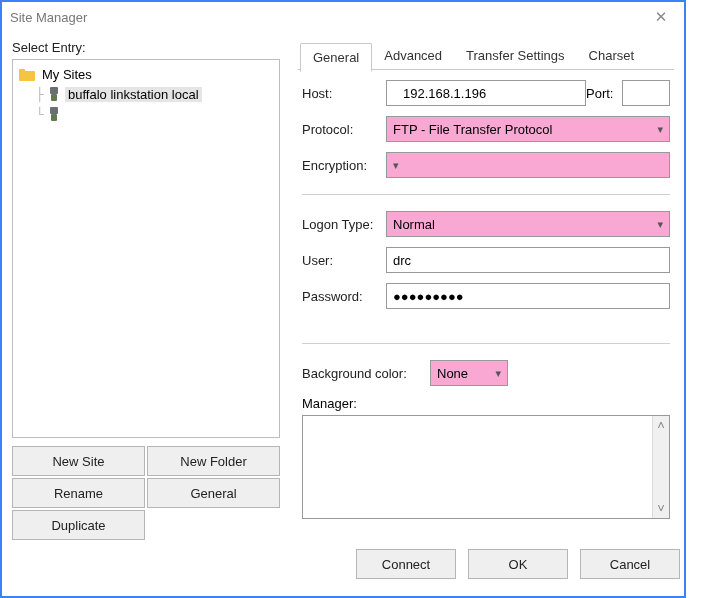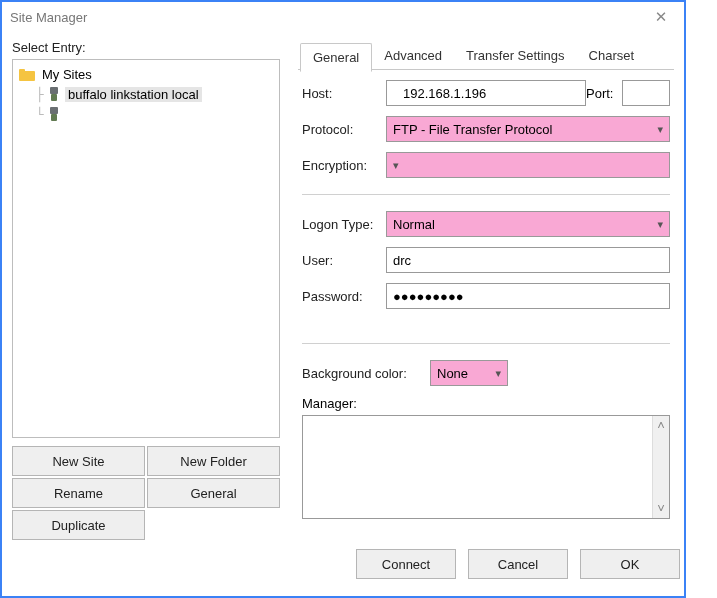--- a/index.html
+++ b/index.html
@@ -169,17 +169,17 @@
           </div>
         </div>
 
       </div>
     </div>
 
   </div>
 
   <div class="footer">
     <div class="winbtn">Connect</div>
+    <div class="winbtn">OK</div>
     <div class="winbtn">Cancel</div>
-    <div class="winbtn">OK</div>
   </div>
 
 </div>
 
 </body></html>

